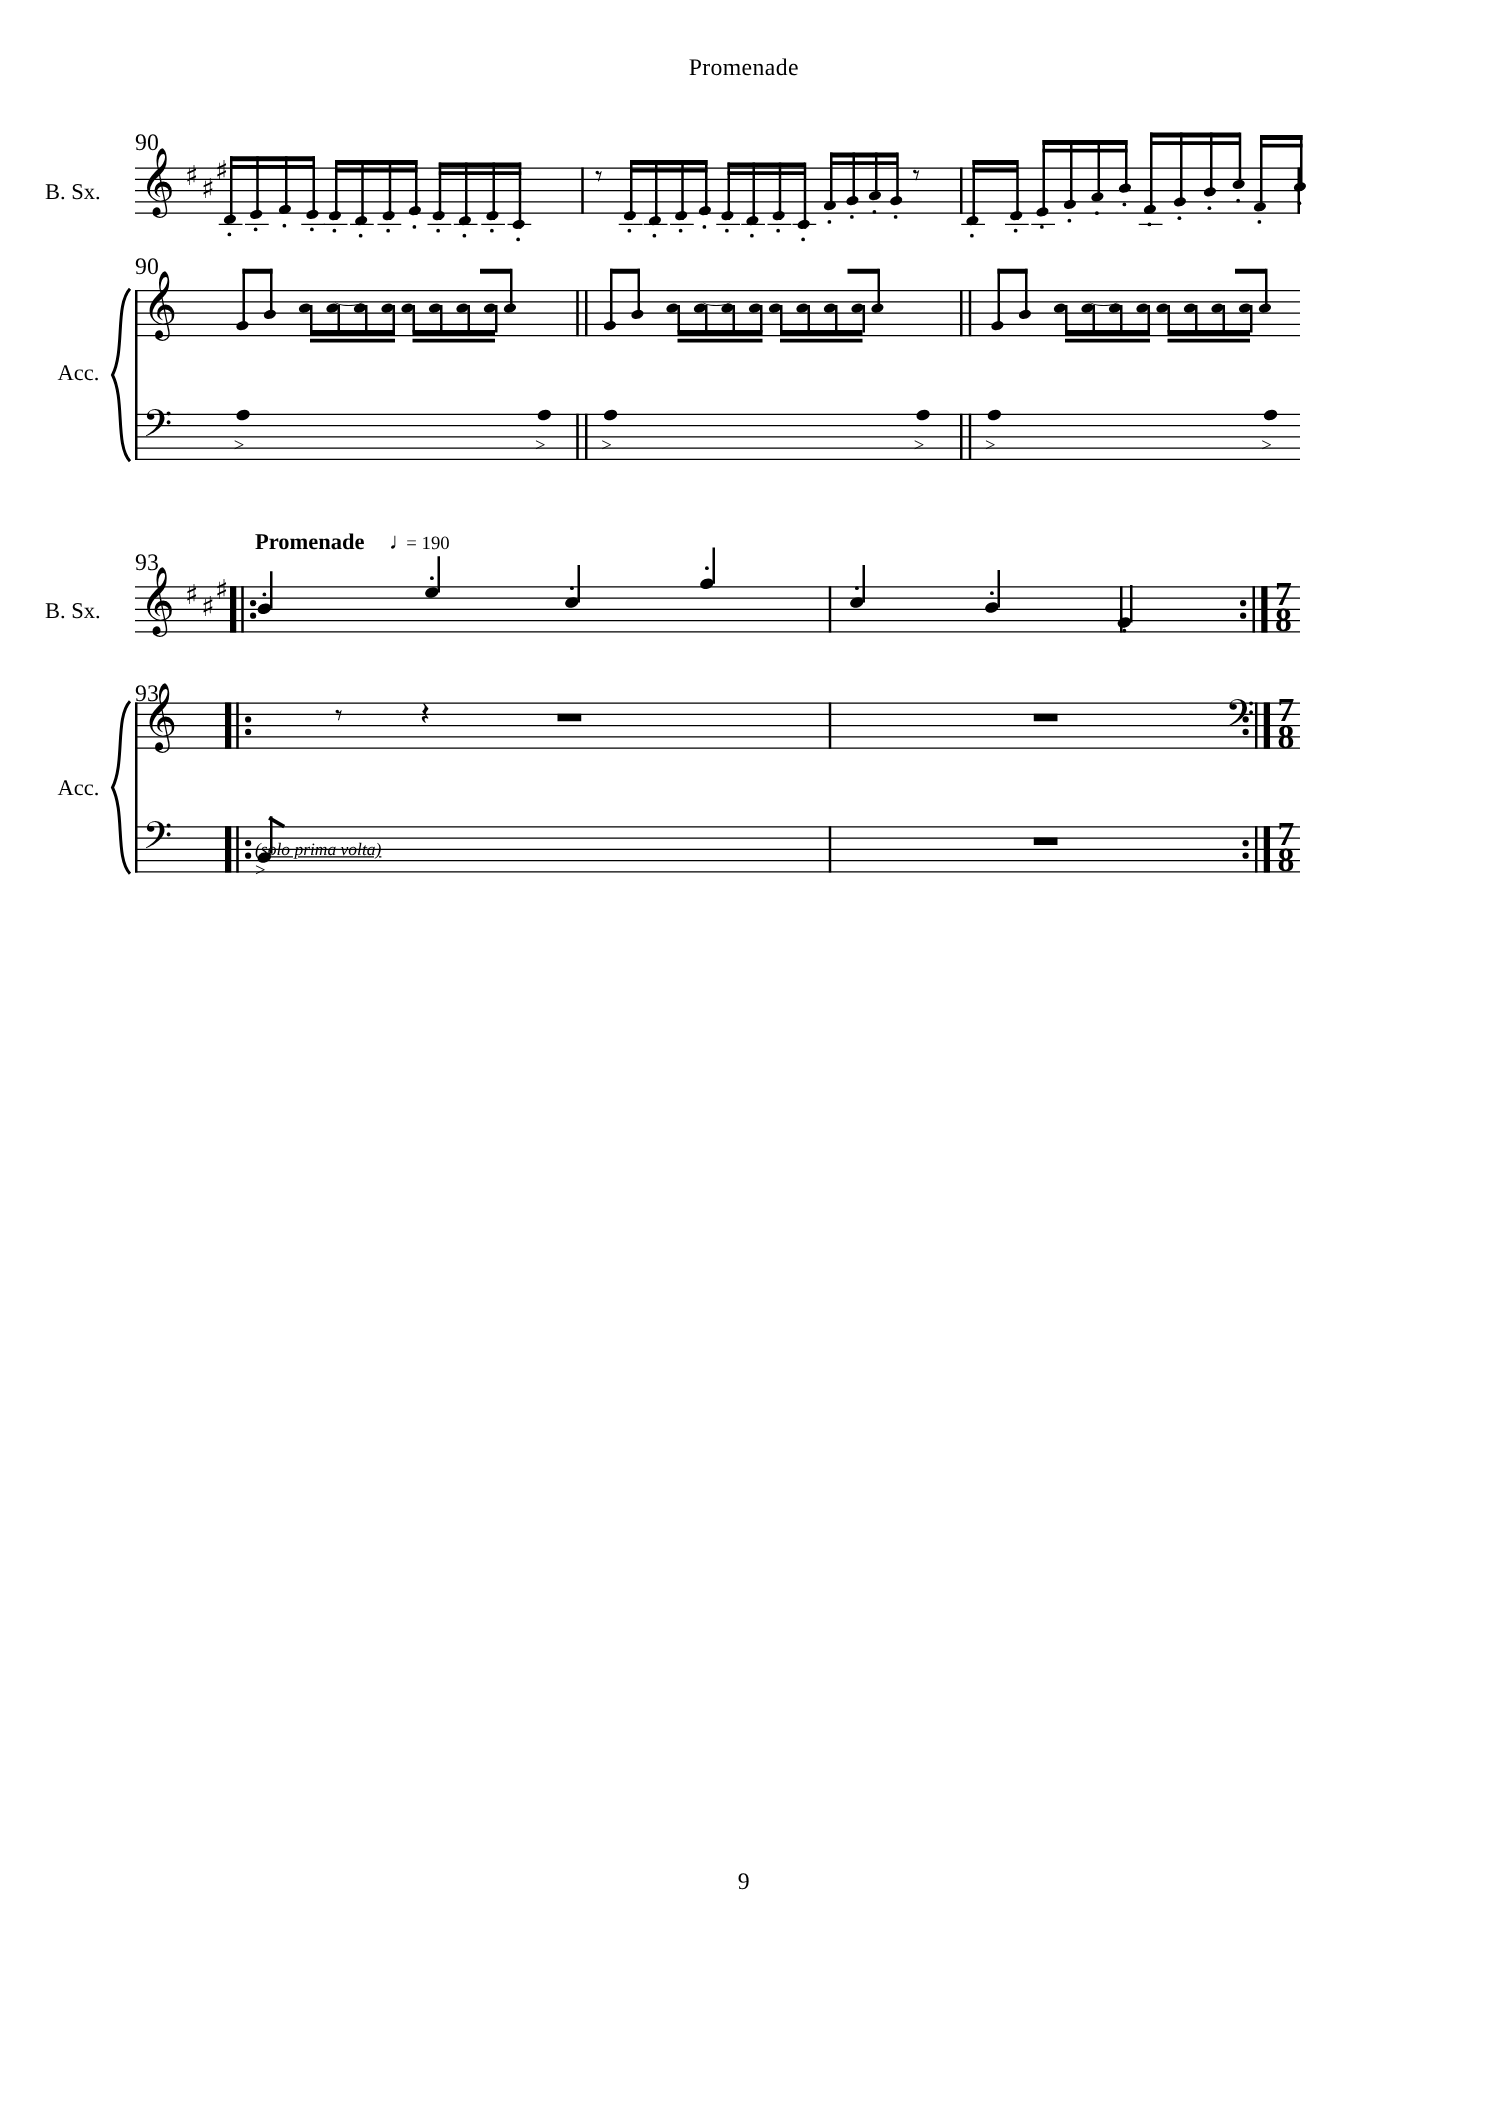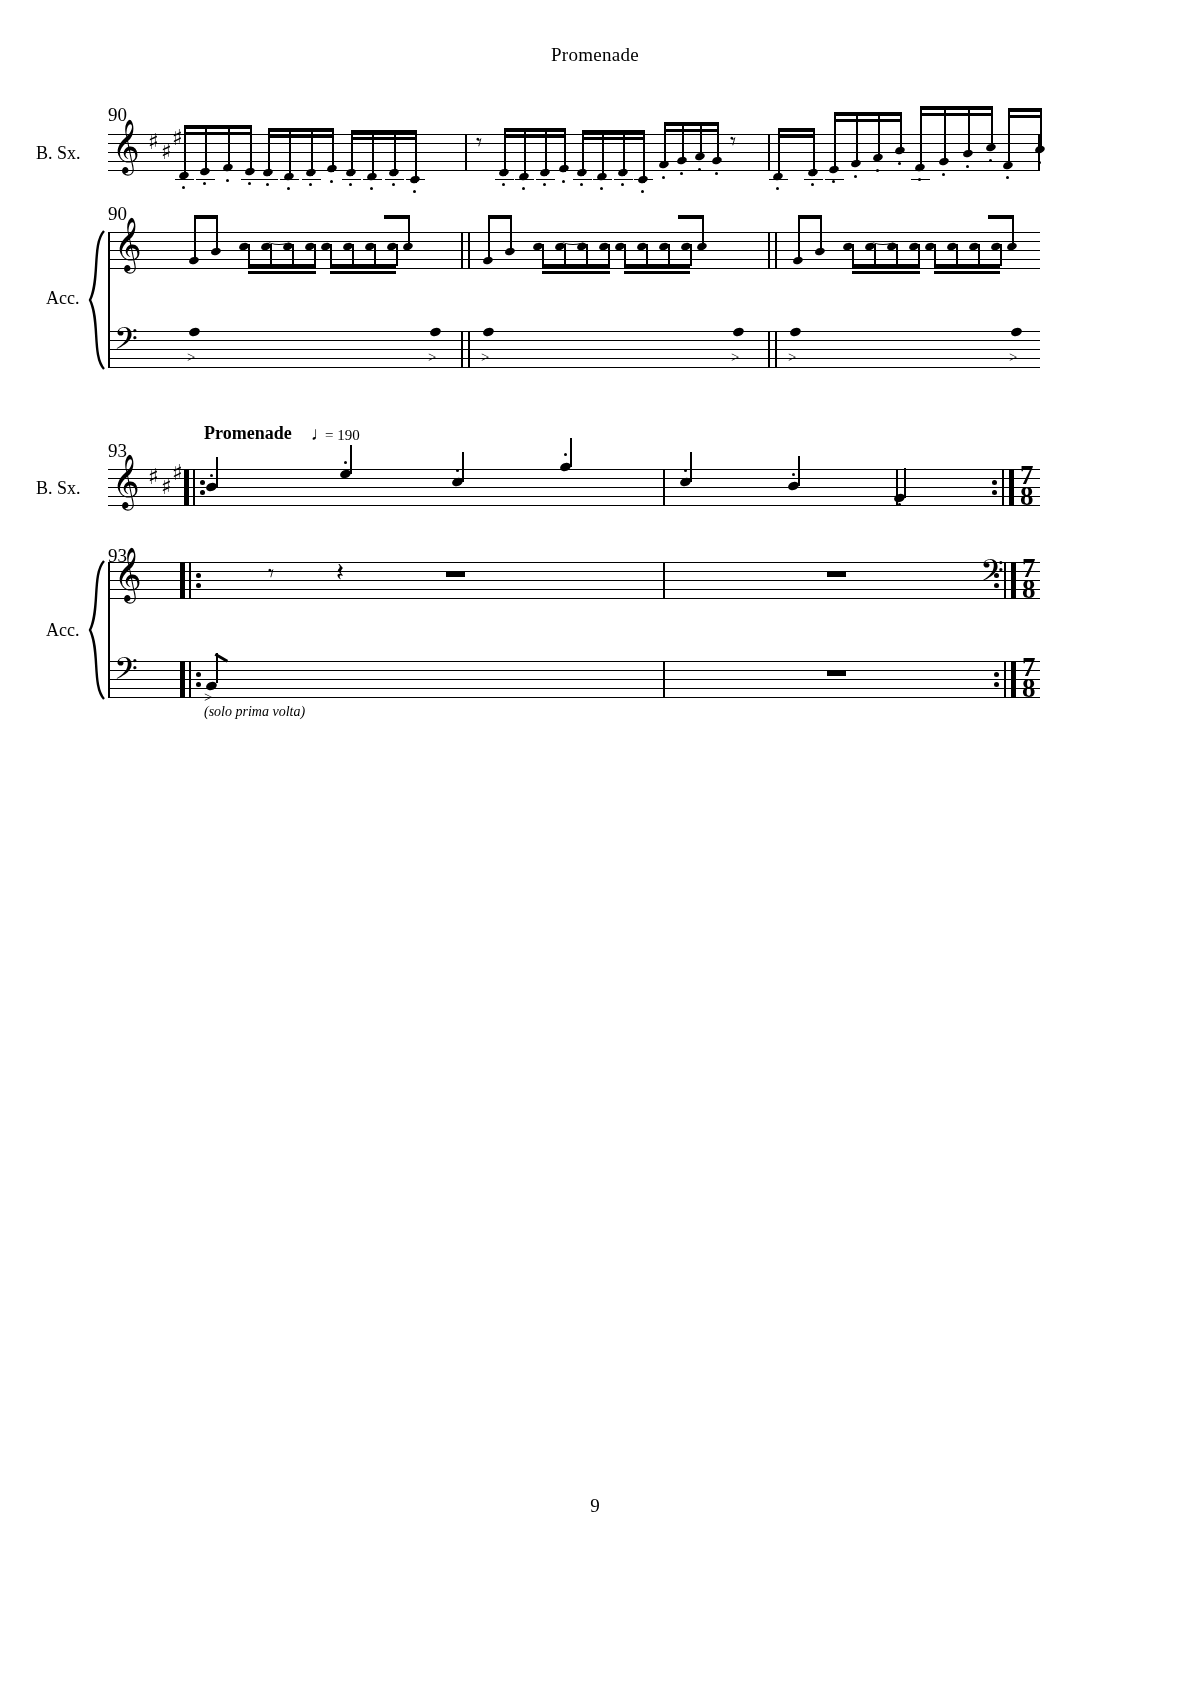--- a/index.html
+++ b/index.html
@@ -522,16 +522,16 @@
       <div class="rest-box" style="left:719px;top:9px;width:19px;height:6px;"></div>
 
       <div class="repdot" style="left:886px;top:11px;"></div>
       <div class="repdot" style="left:886px;top:21px;"></div>
       <div class="barline" style="left:896px;top:0;height:37px;"></div>
       <div class="thickbar" style="left:903px;top:0;height:37px;"></div>
       <div class="tsnum" style="left:914px;top:-6px;">7</div>
       <div class="tsnum" style="left:914px;top:15px;">8</div>
     </div>
 
-    <div class="solo-note" style="left:204px;top:704px;">(solo prima volta)</div>
+    <div class="solo-note" style="left:204px;top:673px;text-decoration:underline;">(solo prima volta)</div>
   </div>
 
 </div>
 
 </body></html>

